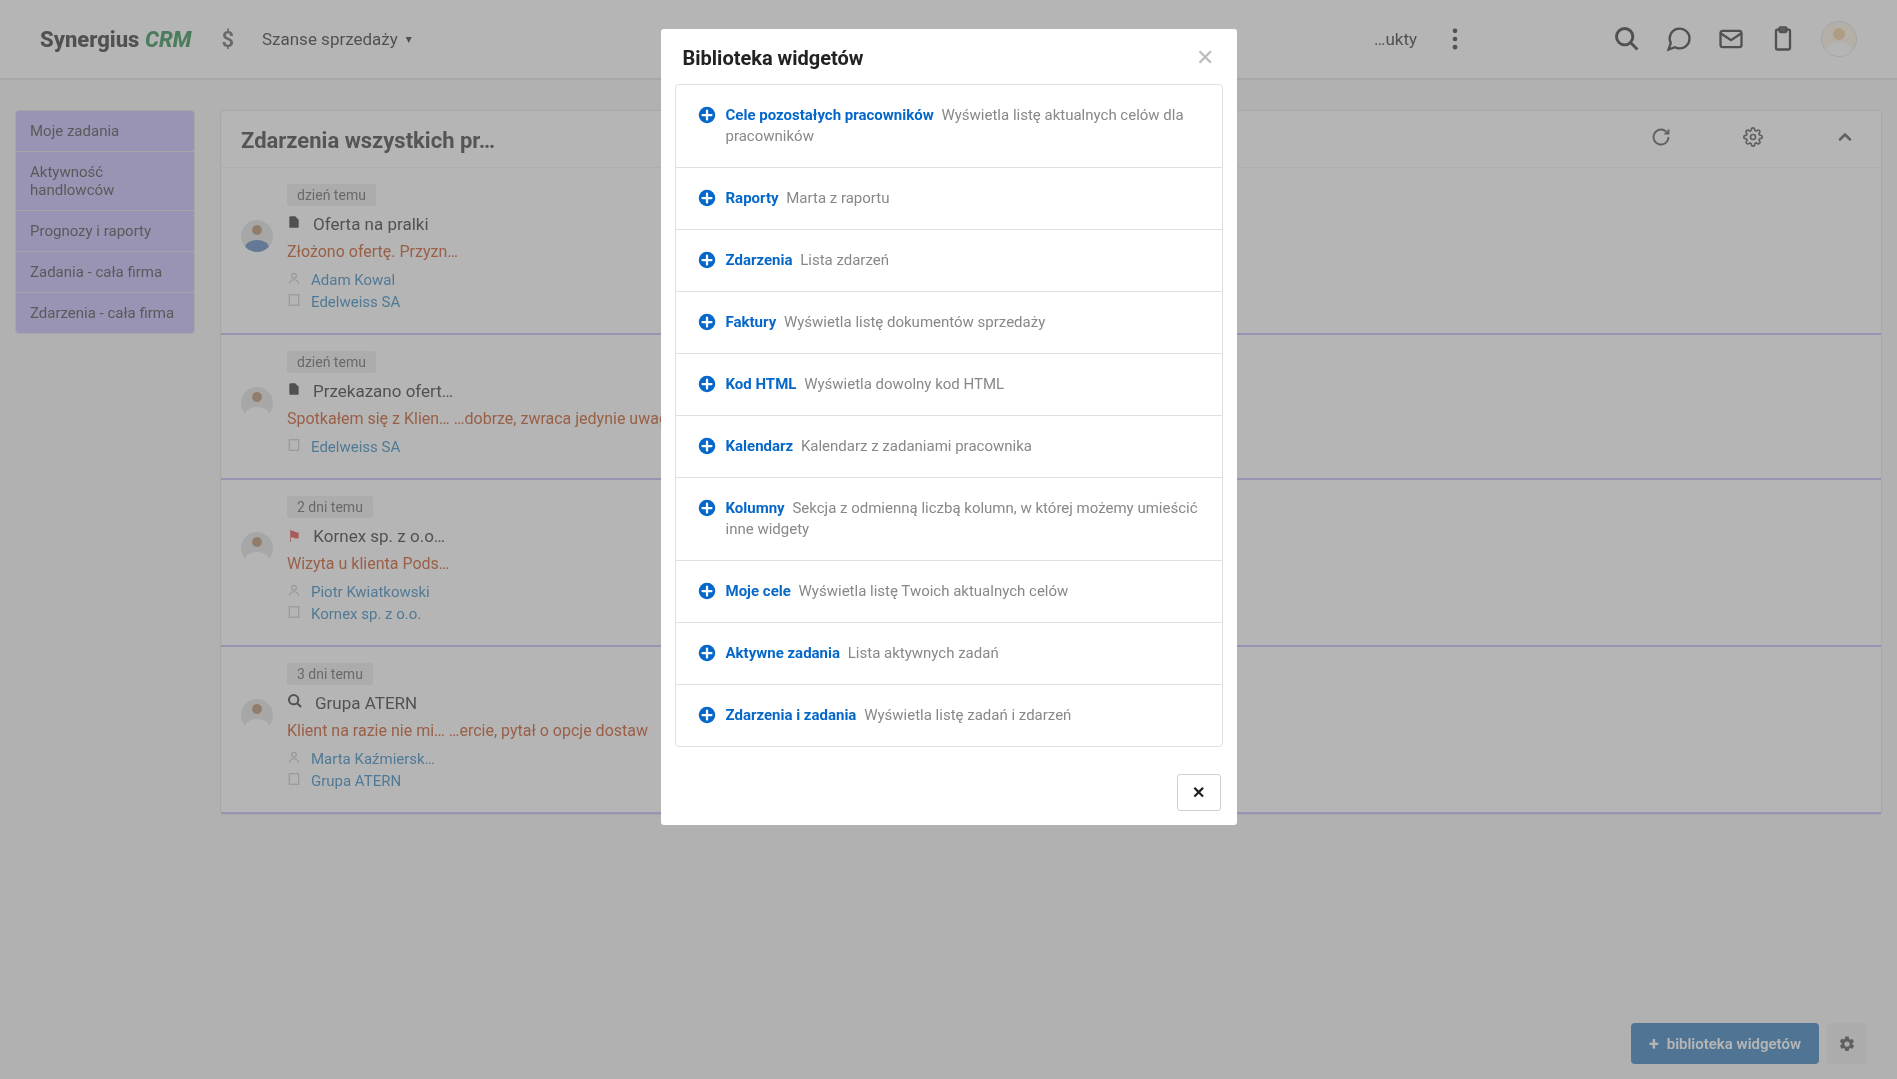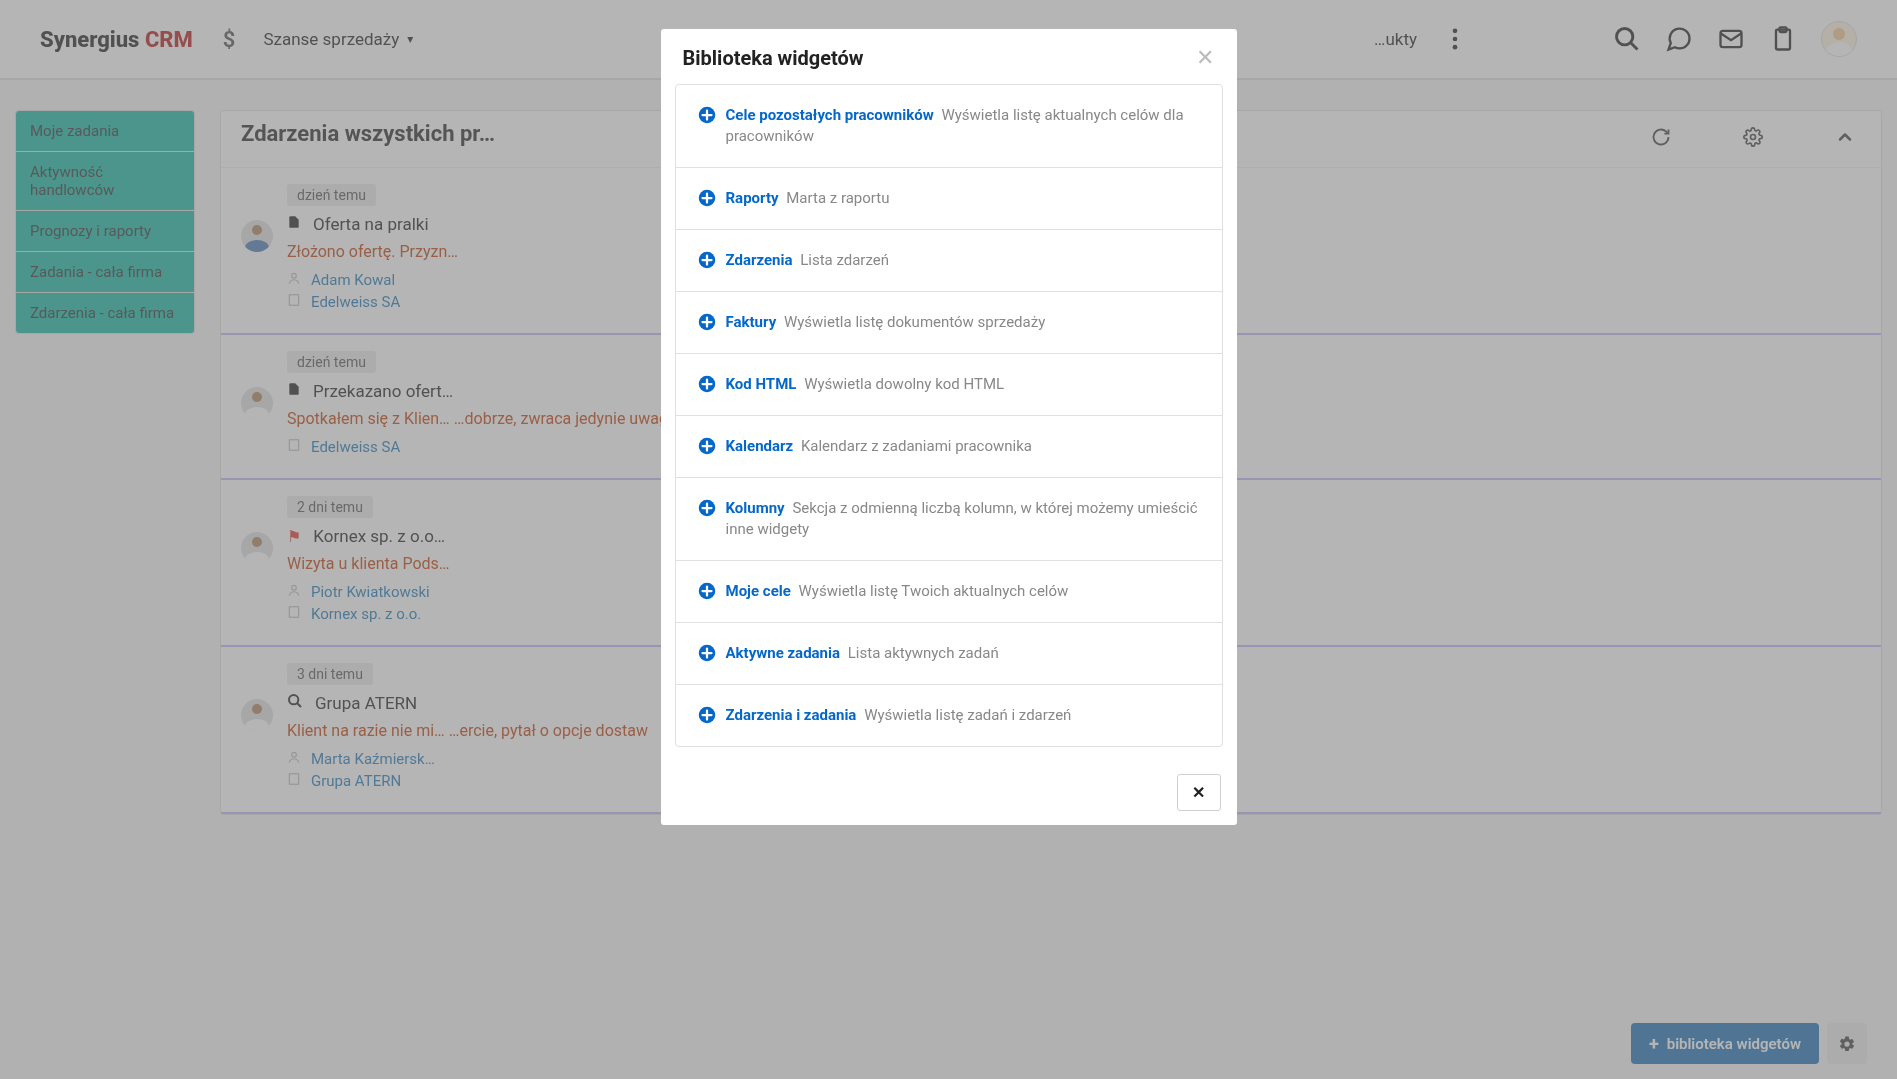--- a/index.html
+++ b/index.html
@@ -1,39 +1,39 @@
 <!DOCTYPE html>
 <html><head>
 <meta charset="utf-8">
 <style>
 * { box-sizing: border-box; margin: 0; padding: 0; }
 body { font-family: -apple-system, BlinkMacSystemFont, "Segoe UI", Roboto, sans-serif; background: #f5f5f5; color: #333; overflow: hidden; }
 
 
 .header { display: flex; align-items: center; height: 80px; background: #fff; border-bottom: 2px solid #e0e0e0; padding: 0 40px; }
 .logo { font-size: 22px; font-weight: 800; color: #222; margin-right: 30px; }
-.logo .accent { color: #b91c1c; }
+.logo .accent { color: #15803d; font-style: italic; }
 .nav-item { display: flex; align-items: center; gap: 8px; padding: 0 18px; color: #222; font-size: 17px; cursor: pointer; }
 .nav-item .chev { font-size: 12px; }
 .header-spacer { flex: 1; }
 .header-icon { width: 28px; height: 28px; margin-left: 24px; color: #222; cursor: pointer; display:flex; align-items:center; justify-content:center; }
 .avatar-circle { width: 36px; height: 36px; border-radius: 50%; background: #fdf2e0; border:1px solid #ddd; margin-left:24px; position:relative; overflow:hidden; }
 .avatar-circle::before{content:'';position:absolute;top:6px;left:50%;transform:translateX(-50%);width:12px;height:12px;border-radius:50%;background:#f4c690;}
 .avatar-circle::after{content:'';position:absolute;bottom:-6px;left:50%;transform:translateX(-50%);width:26px;height:20px;border-radius:50% 50% 0 0;background:#fff;}
 .dollar-icon { font-size:22px; color:#555; margin-right:10px; font-weight:600;}
 
 
 .body-wrap { display:flex; height:calc(100vh - 80px); }
 .sidebar { width:210px; padding:30px 15px; }
-.side-item { background:#14b8a6; border:1px solid #e0e0e0; padding:11px 14px; font-size:15px; color:#333; cursor:pointer; margin-bottom:-1px; word-wrap:break-word; }
+.side-item { background:#c4b5fd; border:1px solid #e0e0e0; padding:11px 14px; font-size:15px; color:#333; cursor:pointer; margin-bottom:-1px; word-wrap:break-word; }
 .side-item:first-child{border-radius:4px 4px 0 0;}
 .side-item:last-child{border-radius:0 0 4px 4px;}
 .main { flex:1; padding:30px 15px 30px 10px; position:relative; }
 .panel { background:#fff; border:1px solid #e0e0e0; border-radius:4px; }
-.panel-head { display:flex; align-items:flex-start; padding:10px 20px 14px; border-bottom:1px solid #f0f0f0;gap:42px; }
+.panel-head { display:flex; align-items:flex-end; padding:10px 20px 14px; border-bottom:1px solid #f0f0f0;gap:42px; }
 .panel-title { font-size:22px; font-weight:700; color:#2a2a2a; flex:1; }
 .panel-act { width:32px; height:32px; display:flex; align-items:center; justify-content:center; color:#444; cursor:pointer; margin-left:18px; font-size:20px;}
 
 .event { display:flex; padding:16px 20px 18px 20px; border-bottom:2px solid #c4b5fd; }
 .ev-avatar { width:32px; height:32px; border-radius:50%; background:#e0e0e0; flex-shrink:0; margin-top:36px; margin-right:14px; position:relative; overflow:hidden; }
 .ev-avatar::before{content:'';position:absolute;top:5px;left:50%;transform:translateX(-50%);width:10px;height:10px;border-radius:50%;background:#b0845e;}
 .ev-avatar::after{content:'';position:absolute;bottom:-4px;left:50%;transform:translateX(-50%);width:24px;height:16px;border-radius:50% 50% 0 0;background:#4a7ab8;}
 .ev-avatar.a2::after{background:#fff;}
 .ev-avatar.a3::after{background:#fff;}
 .ev-avatar.a4::after{background:#fff;}

